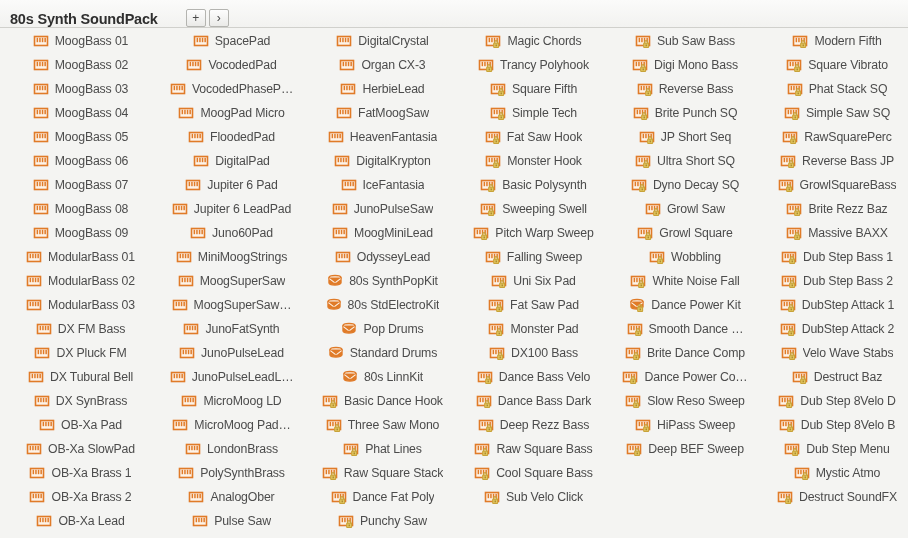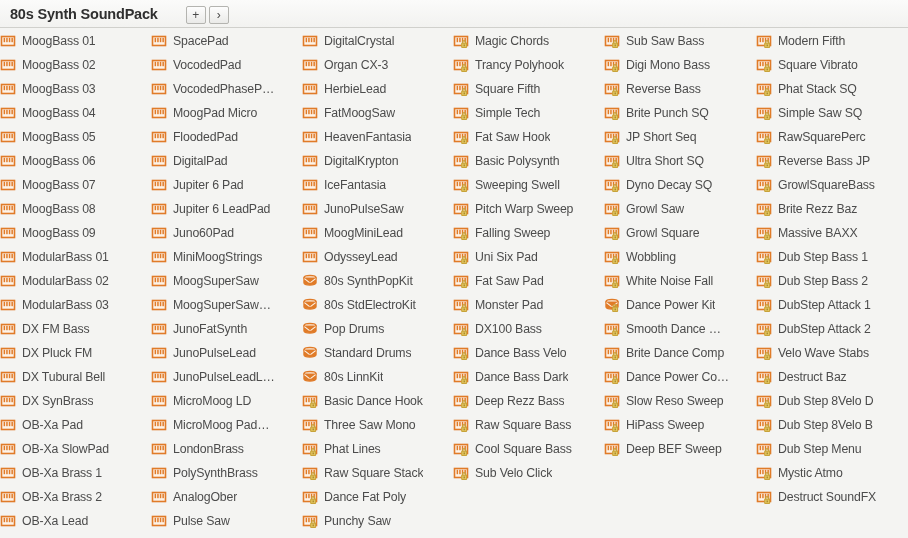--- a/index.html
+++ b/index.html
@@ -14,22 +14,22 @@
     font-family: "Liberation Sans", sans-serif;
   }
 
   
   #header {
     position: relative;
     height: 28px;
     background: linear-gradient(to bottom, #fbfbfa 0%, #f2f2f0 100%);
     border-bottom: 1px solid #d0d0cc;
     display: flex;
-    align-items: flex-start;
-    padding: 6px 10px;
+    align-items: flex-end;
+    padding: 0 10px;
   }
   #pack-title {
     font-size: 14.5px;
     font-weight: bold;
     color: #2f2f2f;
     letter-spacing: -0.2px;
     white-space: nowrap;
   }
   #header-buttons {
     display: flex;
@@ -60,21 +60,22 @@
     height: 510px;
     background: #f4f4f2;
     display: flex;
     padding-top: 1px;
   }
   .column {
     width: 151px;
     flex: 0 0 151px;
     display: flex;
     flex-direction: column;
-    padding-left: 0;
+    padding-left: 12px;
+    align-items: center;
   }
   .column.wide { width: 152px; flex: 0 0 152px; }
 
   .list-item {
     height: 24px;
     display: flex;
     align-items: center;
     gap: 6px;
     cursor: default;
     padding-right: 2px;
@@ -987,20 +988,37 @@
     <rect x="6.2" y="4.8" width="1.5" height="4.4" fill="#e07b28"></rect>
     <rect x="8.8" y="4.8" width="1.5" height="4.4" fill="#e07b28"></rect>
     <rect x="11.4" y="4.8" width="1.5" height="4.4" fill="#e07b28"></rect>
   </svg>
           <svg width="16" height="16" viewBox="0 0 16 16" style="position:absolute;left:0;top:0">
     <path d="M9.6 10.2 v-1.1 a1.5 1.5 0 0 1 3 0 v1.1" fill="none" stroke="#c8a33a" stroke-width="1.2"></path>
     <rect x="8.7" y="10.1" width="4.9" height="4.4" rx="0.6" fill="#e2c45f" stroke="#c8a33a" stroke-width="1.1"></rect>
     <rect x="10.7" y="11.5" width="0.9" height="1.8" fill="#8a6d14"></rect>
   </svg>
         </span>
+        <span class="item-label">Monster Hook</span>
+      </div>
+      <div class="list-item">
+        <span class="icon">
+          <svg width="16" height="16" viewBox="0 0 16 16">
+    <rect x="1.5" y="3.5" width="13" height="9" fill="#fdf3e8" stroke="#e07b28" stroke-width="1.6"></rect>
+    <rect x="3.6" y="4.8" width="1.5" height="4.4" fill="#e07b28"></rect>
+    <rect x="6.2" y="4.8" width="1.5" height="4.4" fill="#e07b28"></rect>
+    <rect x="8.8" y="4.8" width="1.5" height="4.4" fill="#e07b28"></rect>
+    <rect x="11.4" y="4.8" width="1.5" height="4.4" fill="#e07b28"></rect>
+  </svg>
+          <svg width="16" height="16" viewBox="0 0 16 16" style="position:absolute;left:0;top:0">
+    <path d="M9.6 10.2 v-1.1 a1.5 1.5 0 0 1 3 0 v1.1" fill="none" stroke="#c8a33a" stroke-width="1.2"></path>
+    <rect x="8.7" y="10.1" width="4.9" height="4.4" rx="0.6" fill="#e2c45f" stroke="#c8a33a" stroke-width="1.1"></rect>
+    <rect x="10.7" y="11.5" width="0.9" height="1.8" fill="#8a6d14"></rect>
+  </svg>
+        </span>
         <span class="item-label">Basic Polysynth</span>
       </div>
       <div class="list-item">
         <span class="icon">
           <svg width="16" height="16" viewBox="0 0 16 16">
     <rect x="1.5" y="3.5" width="13" height="9" fill="#fdf3e8" stroke="#e07b28" stroke-width="1.6"></rect>
     <rect x="3.6" y="4.8" width="1.5" height="4.4" fill="#e07b28"></rect>
     <rect x="6.2" y="4.8" width="1.5" height="4.4" fill="#e07b28"></rect>
     <rect x="8.8" y="4.8" width="1.5" height="4.4" fill="#e07b28"></rect>
     <rect x="11.4" y="4.8" width="1.5" height="4.4" fill="#e07b28"></rect>

